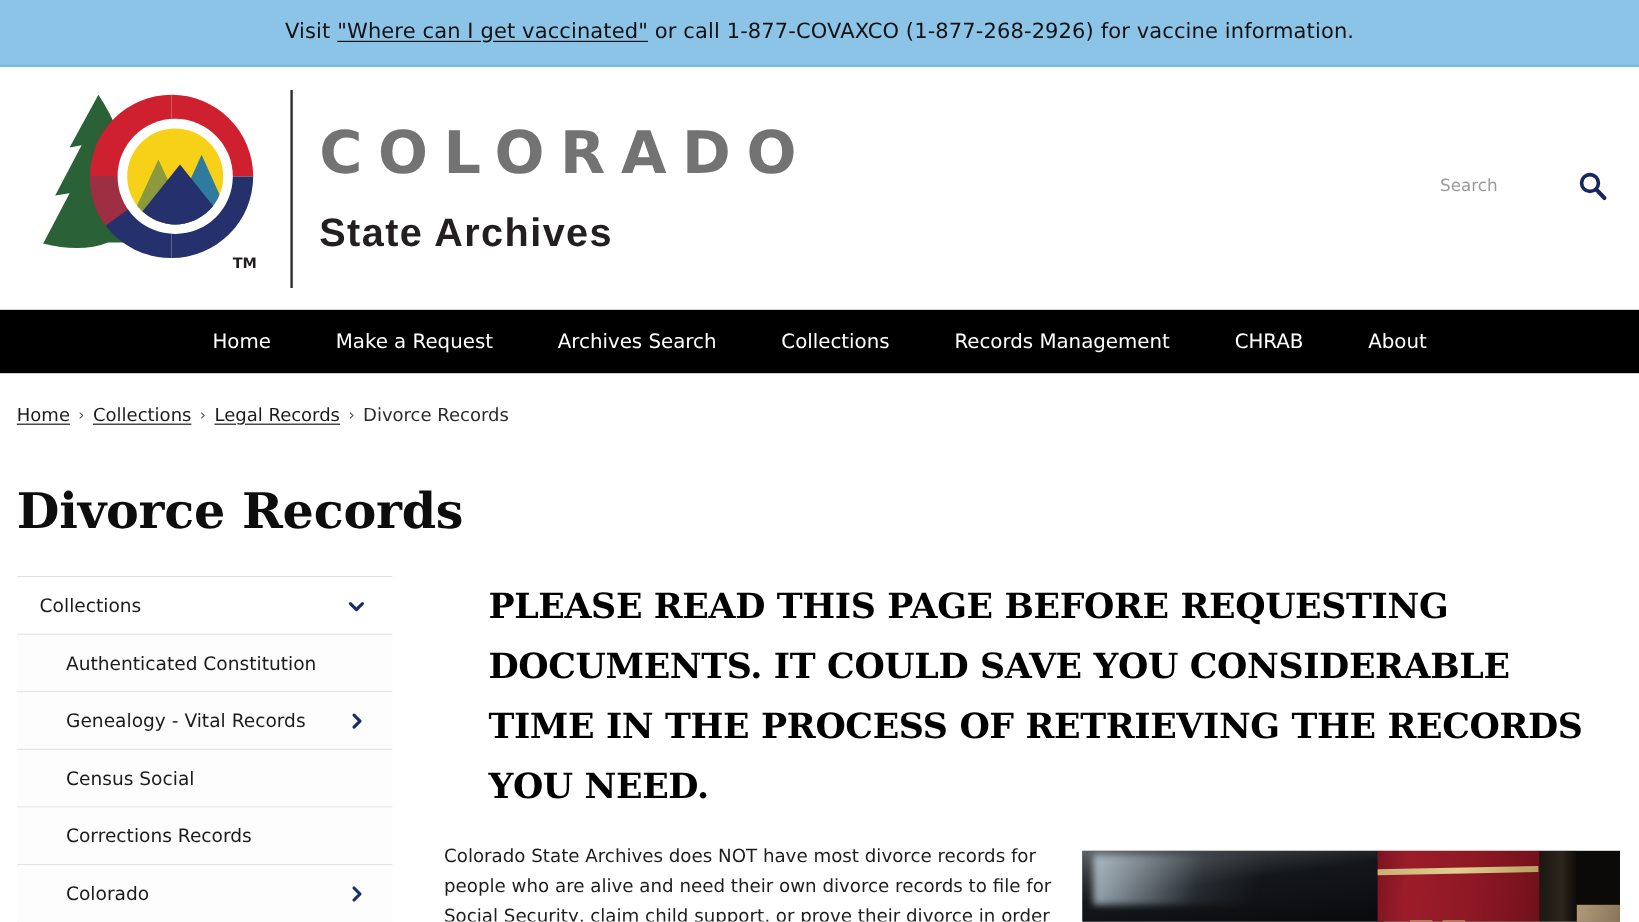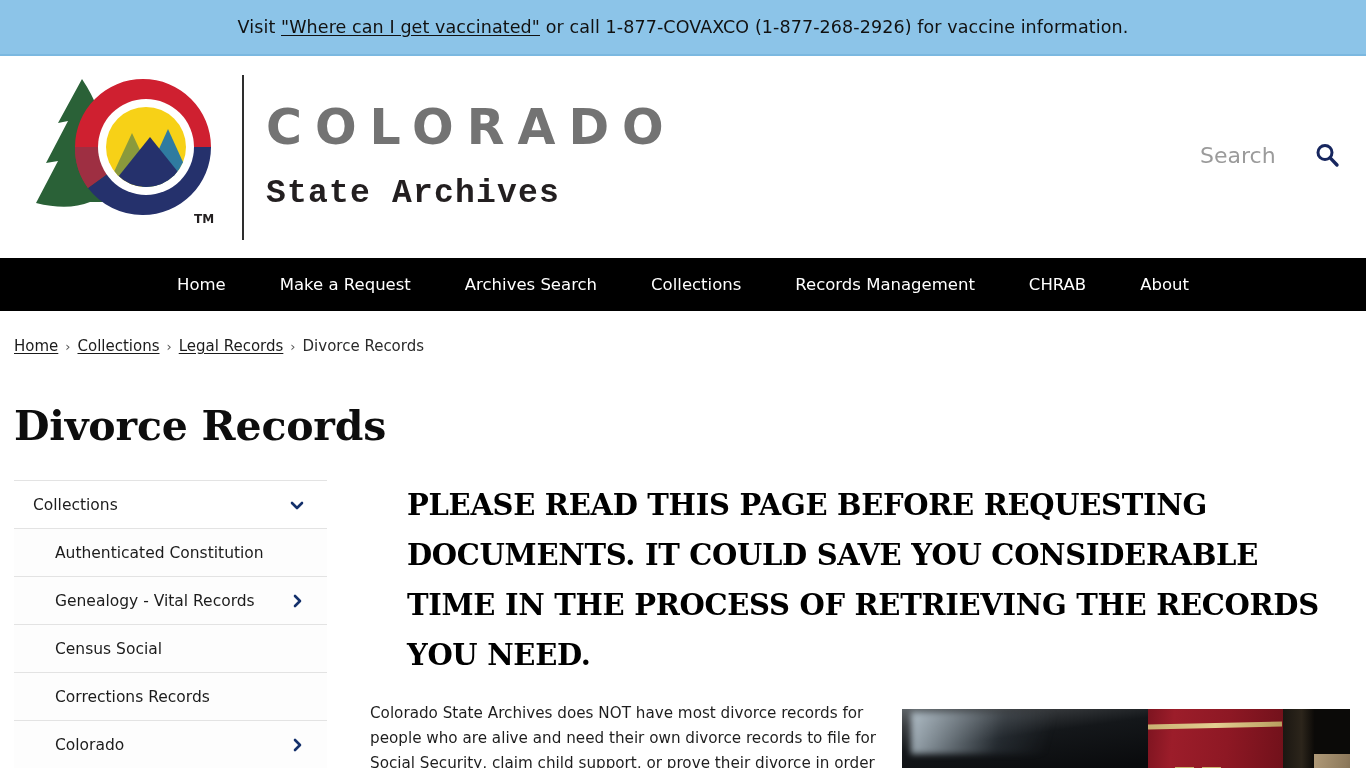--- a/index.html
+++ b/index.html
@@ -69,42 +69,42 @@
   }
   .wordmark-top {
     font-family: "DejaVu Sans", sans-serif;
     font-size: 49px;
     font-weight: 700;
     letter-spacing: 13px;
     color: #737373;
     line-height: 1.08;
   }
   .wordmark-sub {
-    font-family: Liberation Mono, monospace;
+    font-family: Liberation Sans, sans-serif;
     font-size: 33px;
     font-weight: 700;
     letter-spacing: 1.2px;
     color: #231f20;
     margin-top: 22px;
     line-height: 1.05;
   }
   .header-search {
     position: absolute;
     right: 26px;
     top: 86px;
     display: flex;
     align-items: center;
     gap: 18px;
   }
   .search-input {
     border: none;
     outline: none;
     background: transparent;
     font-family: "DejaVu Sans", sans-serif;
-    font-size: 22px;
+    font-size: 14px;
     color: #999999;
     width: 96px;
     text-align: left;
   }
   .search-input::placeholder { color: #9b9b9b; opacity: 1; }
   .search-icon { width: 26px; height: 26px; cursor: pointer; }
 
   
   .main-nav {
     width: 100%;

